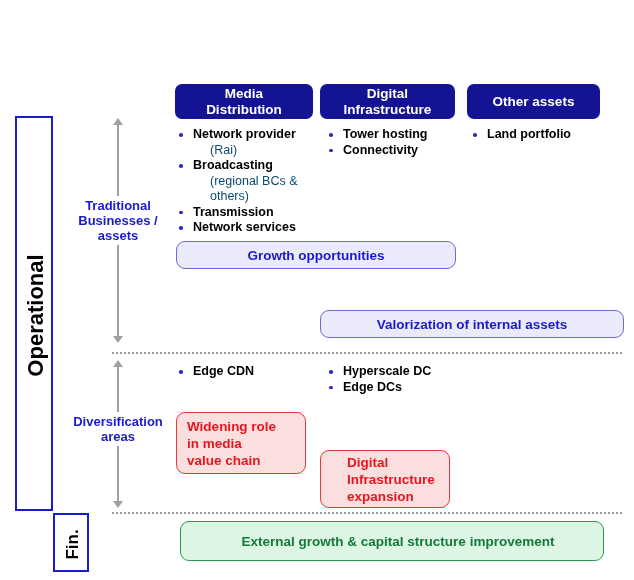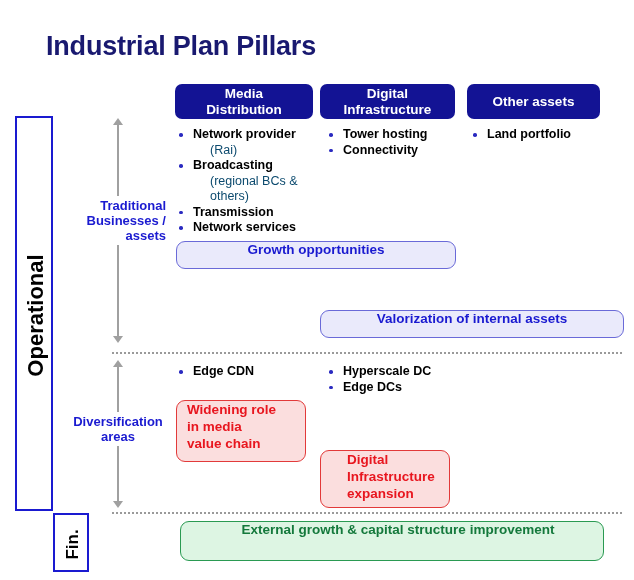--- a/index.html
+++ b/index.html
@@ -181,20 +181,21 @@
     font-weight: normal;
     color: #0c4a6e;
   }
 
   
   .bar {
     position: absolute;
     border-radius: 9px;
     box-sizing: border-box;
     display: flex;
+    align-items: center;
     justify-content: center;
     text-align: center;
     font-weight: bold;
   }
   .bar.blue {
     background: #eaeafb;
     border: 1.5px solid #6a6ad8;
     color: #1a1ad0;
     font-size: 13.5px;
   }
@@ -211,36 +212,35 @@
     border: 1.5px solid #2a9a52;
     color: #14793c;
     font-size: 13.5px;
   }
 </style>
 </head>
 <body>
 
 <div id="slide">
 
-  <div class="title">Industrial Plan Pillars</div>
 
   <div class="rail-op">
     <div class="rail-op-label">Operational</div>
   </div>
 
   <div class="rail-fin">
     <div class="rail-fin-label">Fin.</div>
   </div>
 
   <div class="sec-arrow" style="left:112px; top:118px; height:225px;">
     <div class="shaft"></div>
     <div class="head-up"></div>
     <div class="head-dn"></div>
   </div>
-  <div class="sec-label" style="left:70px; top:196px; width:96px;text-align:right;">
+  <div class="sec-label" style="left:70px; top:196px; width:96px;">
     <div>Traditional</div>
     <div>Businesses /</div>
     <div>assets</div>
   </div>
 
   <div class="sec-arrow" style="left:112px; top:360px; height:148px;">
     <div class="shaft"></div>
     <div class="head-up"></div>
     <div class="head-dn"></div>
   </div>
@@ -328,21 +328,21 @@
     <div class="bullet-row">
       <span class="dot"></span>
       <span>Hyperscale DC</span>
     </div>
     <div class="bullet-row">
       <span class="dot"></span>
       <span>Edge DCs</span>
     </div>
   </div>
 
-  <div class="bar red" style="left:176px; top:400px; width:130px; height:62px;">
+  <div class="bar red" style="left:176px; top:412px; width:130px; height:62px;">
     <div class="inner">
       <div>Widening role</div>
       <div>in media</div>
       <div>value chain</div>
     </div>
   </div>
   <div class="bar red" style="left:320px; top:450px; width:130px; height:58px;">
     <div class="inner" style="padding-left:26px;">
       <div>Digital</div>
       <div>Infrastructure</div>

